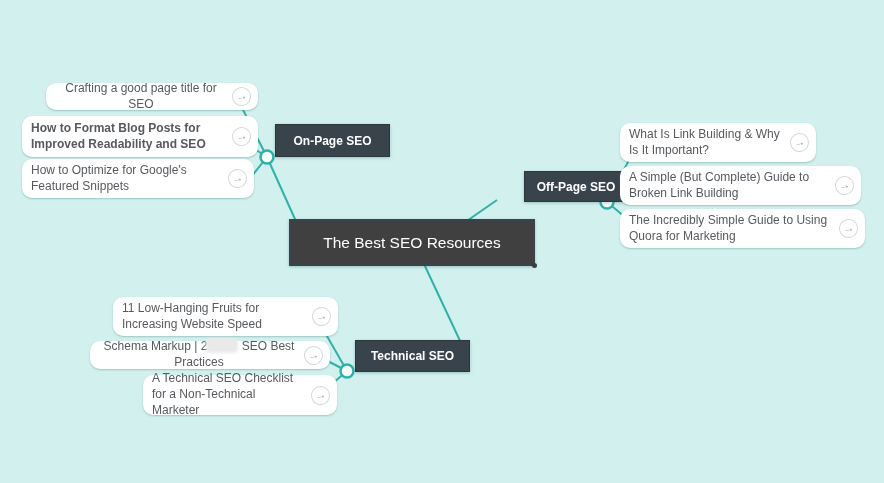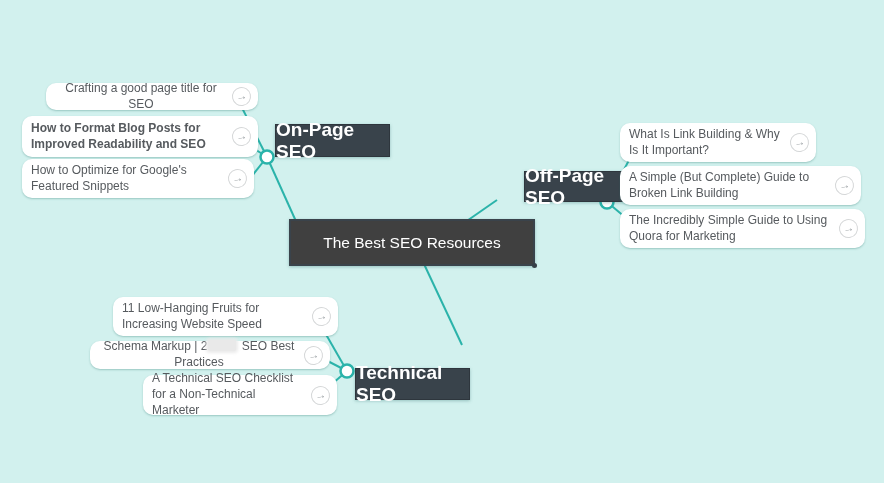--- a/index.html
+++ b/index.html
@@ -33,21 +33,21 @@
     background:#363f47;
   }
 
   
   .branch-node{
     position:absolute;
     display:flex;align-items:center;justify-content:center;
     background:#39434b;
     border:1px solid #2e363d;
     color:#ffffff;
-    font-size:19px;
+    font-size:12px;
     font-weight:bold;
     box-sizing:border-box;
     box-shadow:0 1px 3px rgba(40,110,105,.35);
     cursor:pointer;
   }
 
   
   .leaf-node{
     position:absolute;
     display:flex;align-items:center;
@@ -118,21 +118,21 @@
     <span>The Best SEO Resources</span>
   </div>
   <div class="root-dot" style="left:532px;top:263px;"></div>
 
   <div class="branch-node" style="left:275px;top:124px;width:115px;height:33px;">
     <span>On-Page SEO</span>
   </div>
   <div class="branch-node" style="left:524px;top:171px;width:104px;height:31px;">
     <span>Off-Page SEO</span>
   </div>
-  <div class="branch-node" style="left:355px;top:340px;width:115px;height:32px;margin-top:28px;">
+  <div class="branch-node" style="left:355px;top:340px;width:115px;height:32px;">
     <span>Technical SEO</span>
   </div>
 
   <div class="leaf-node center-text" style="left:46px;top:83px;width:212px;height:27px;">
     <span class="leaf-label">Crafting a good page title for SEO</span>
     <span class="link-icon">→</span>
   </div>
   <div class="leaf-node" style="left:22px;top:116px;width:236px;height:41px;font-weight:bold;">
     <span class="leaf-label">How to Format Blog Posts for Improved Readability and SEO</span>
     <span class="link-icon">→</span>

